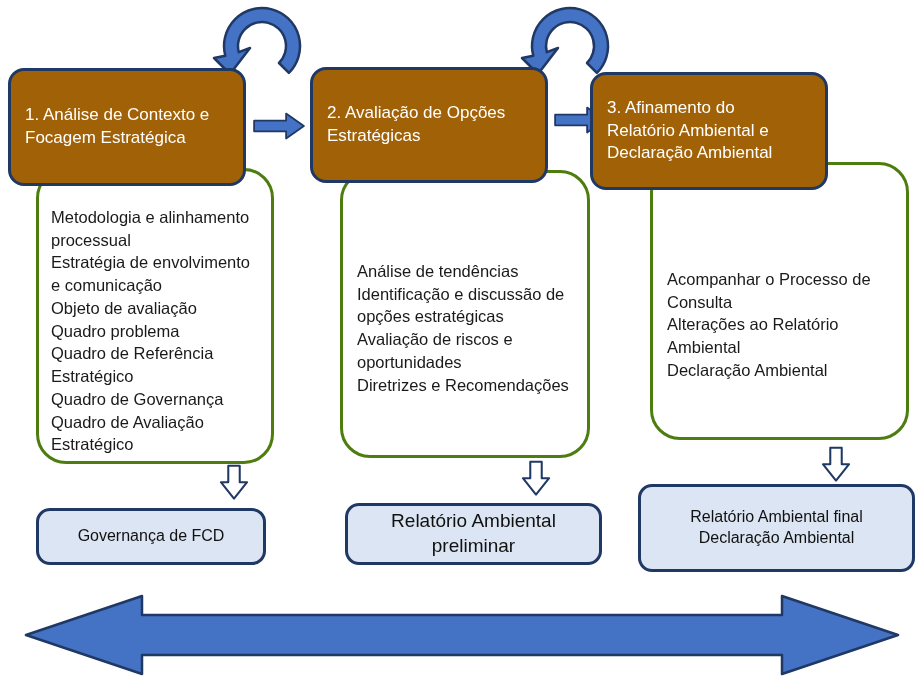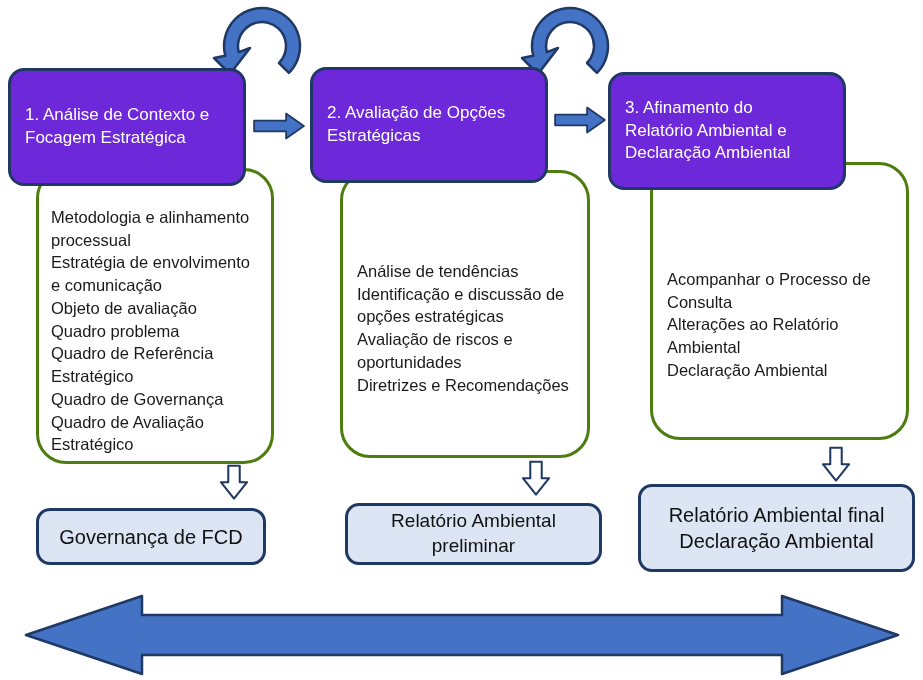--- a/index.html
+++ b/index.html
@@ -8,21 +8,21 @@
     position: relative;
     background: #ffffff;
     font-family: "Liberation Sans", sans-serif;
     overflow: hidden;
     color: #1a1a1a;
   }
   .abs { position: absolute; }
 
   
   .phase-header {
-    background: #6d28d9;
+    background: #a16207;
     border: 3px solid #1F3864;
     border-radius: 16px;
     color: #ffffff;
     font-size: 17px;
     line-height: 1.35;
     display: flex;
     align-items: center;
     padding: 6px 26px 6px 14px;
     z-index: 3;
   }
@@ -40,21 +40,21 @@
 
   
   .output-box {
     background: #DCE5F3;
     border: 3px solid #1F3864;
     border-radius: 14px;
     display: flex;
     align-items: center;
     justify-content: center;
     text-align: center;
-    font-size: 20px;
+    font-size: 16px;
     line-height: 1.3;
     white-space: pre-line;
     color: #111;
     z-index: 2;
   }
 
   .arrow-svg { display: block; }
 
   .bottom-arrow-wrap { z-index: 2; }
   .bottom-arrow-label {
@@ -125,21 +125,21 @@
   <span>Relatório Ambiental
 preliminar</span>
 </div>
 
 <div class="abs" style="left:551px; top:104px; width:58px; height:32px;">
   <svg class="arrow-svg" width="58" height="32" viewBox="0 0 60 36">
     <path d="M2 12 L38 12 L38 4 L58 18 L38 32 L38 24 L2 24 Z" fill="#4472C4" stroke="#1F3864" stroke-width="2" stroke-linejoin="round"></path>
   </svg>
 </div>
 
-<div class="abs phase-header" style="left:608px; top:72px; width:238px; height:118px;">
+<div class="abs phase-header" style="left:590px; top:72px; width:238px; height:118px;">
   <span>3. Afinamento do Relatório Ambiental e Declaração Ambiental</span>
 </div>
 <div class="abs list-box" style="left:650px; top:162px; width:259px; height:278px; padding:80px 24px 0 14px;">
   <span>Acompanhar o Processo de Consulta
 Alterações ao Relatório Ambiental
 Declaração Ambiental</span>
 </div>
 <div class="abs" style="left:818px; top:442px; width:36px; height:46px;">
   <svg class="arrow-svg" width="36" height="46" viewBox="0 0 44 46">
     <path d="M15 2 L29 2 L29 22 L38 22 L22 42 L6 22 L15 22 Z" fill="#ffffff" stroke="#1F3864" stroke-width="2.5" stroke-linejoin="round"></path>

